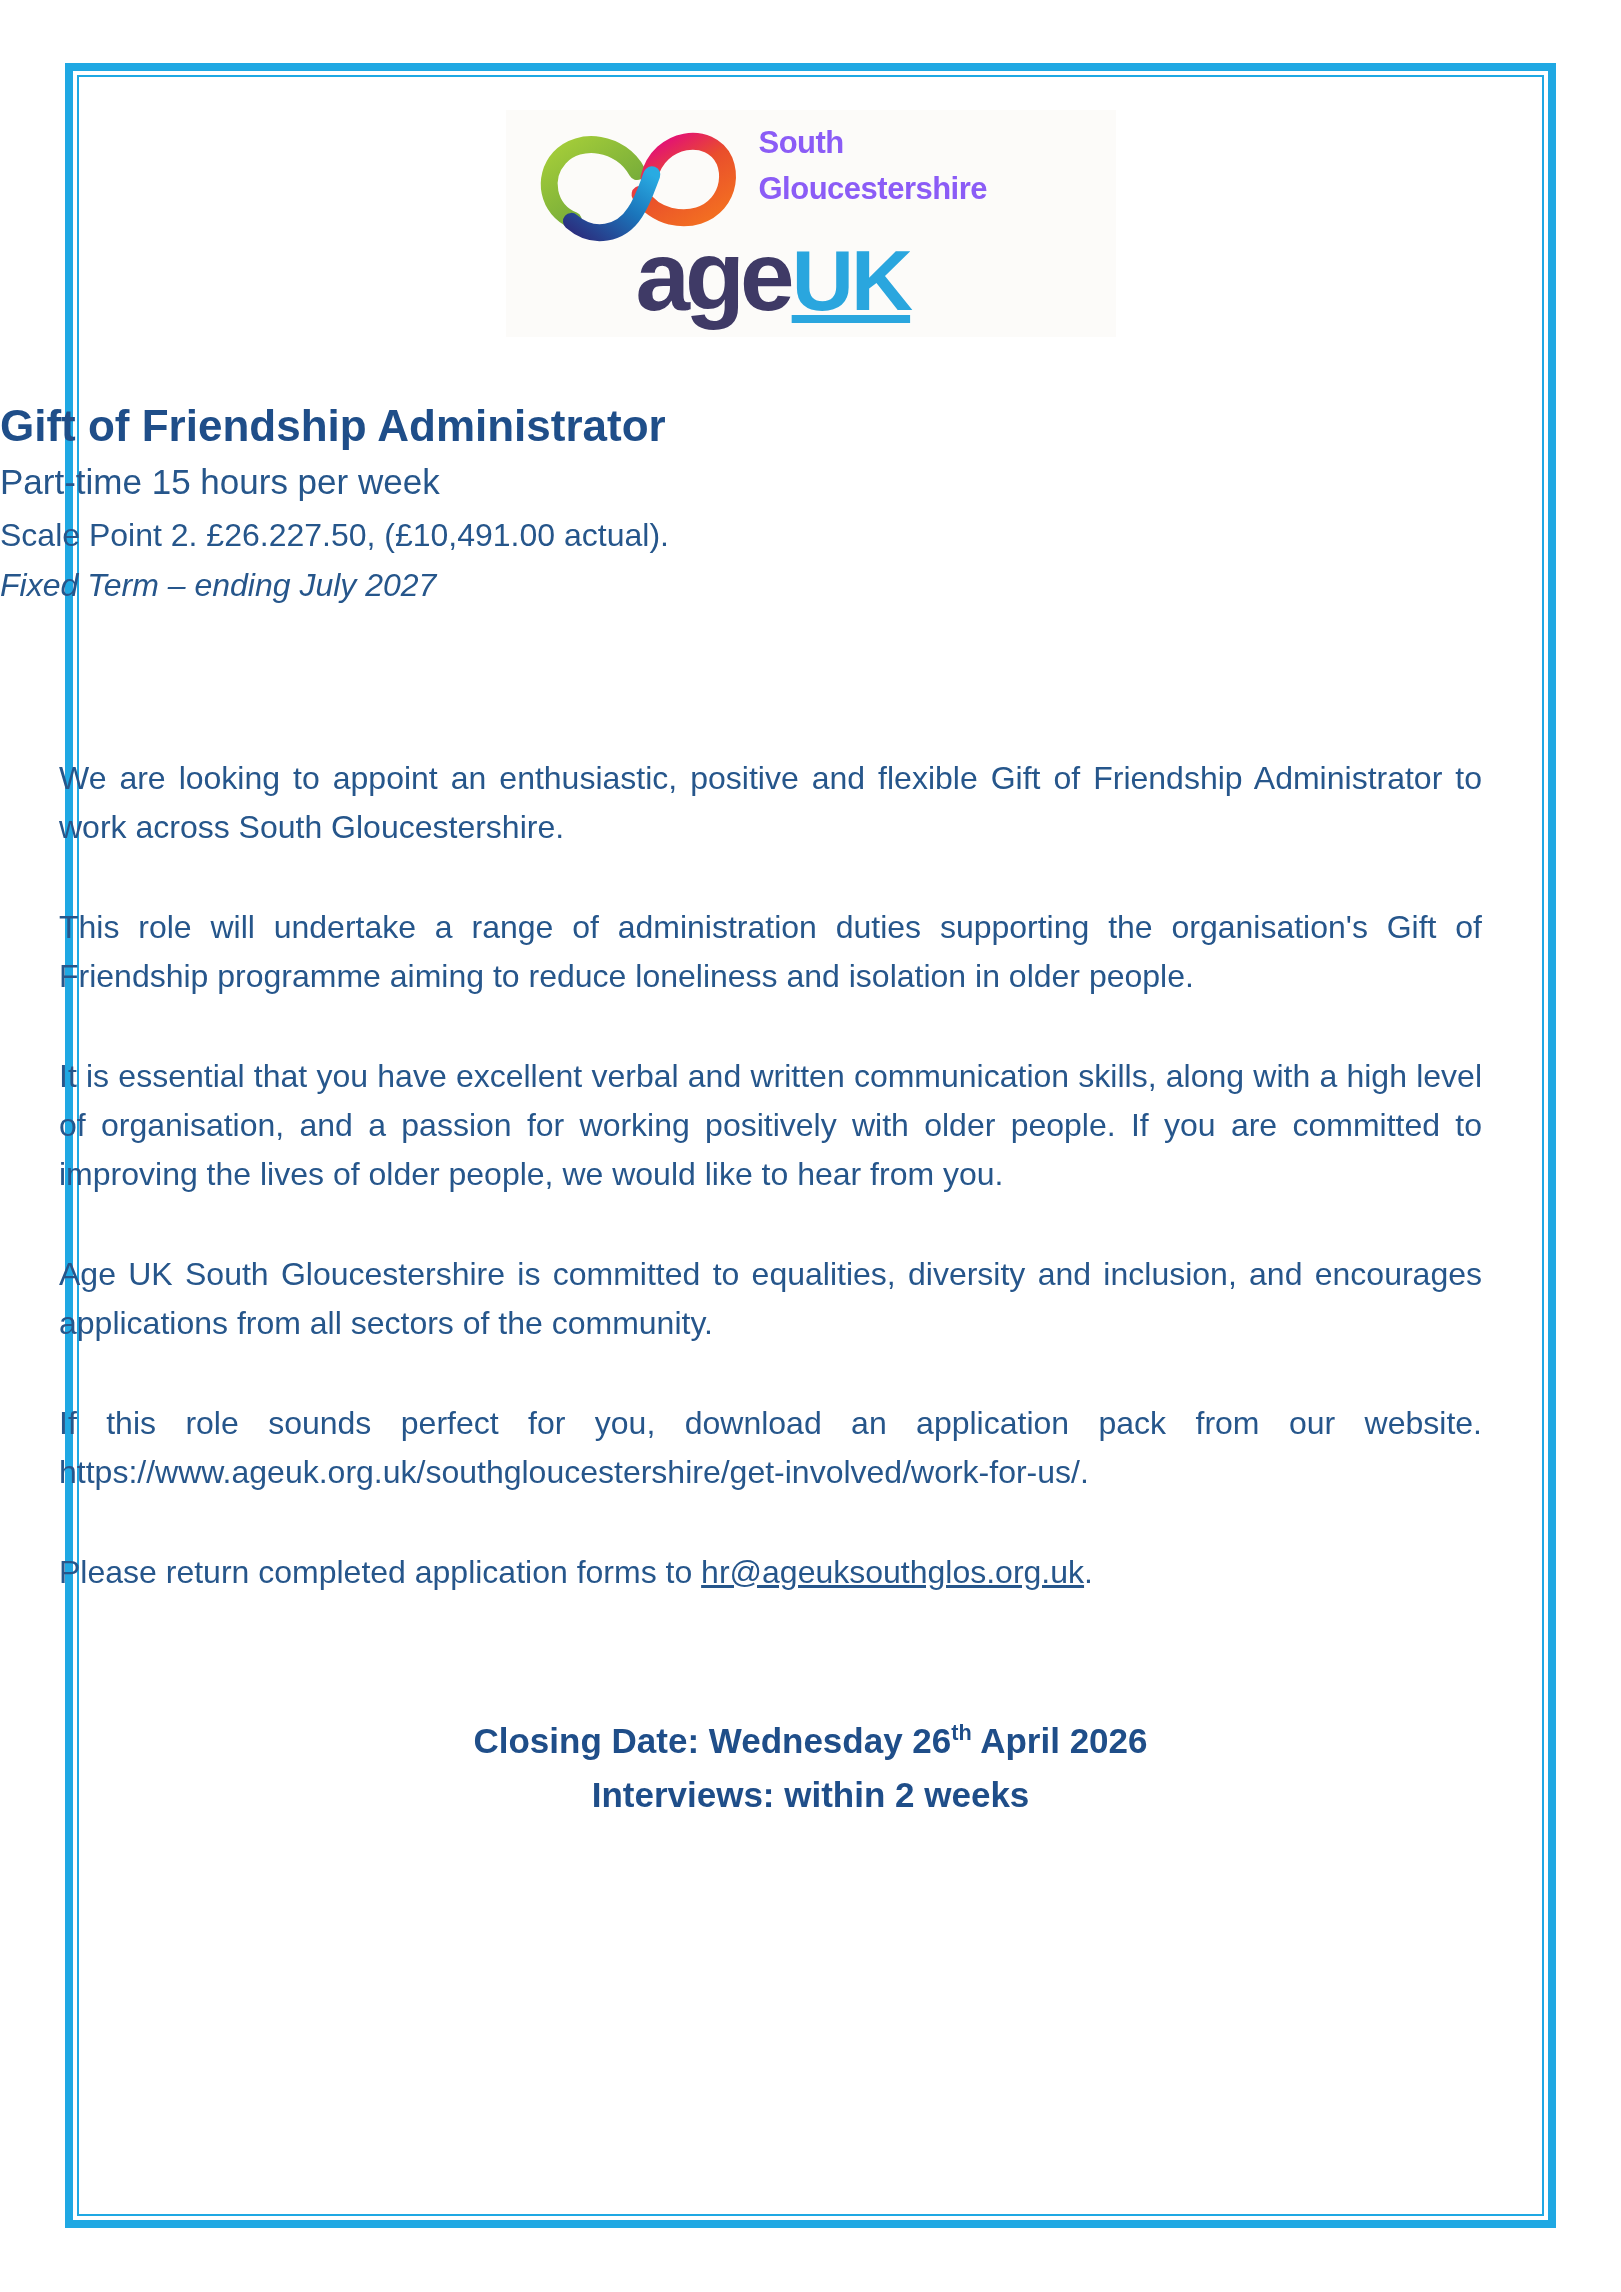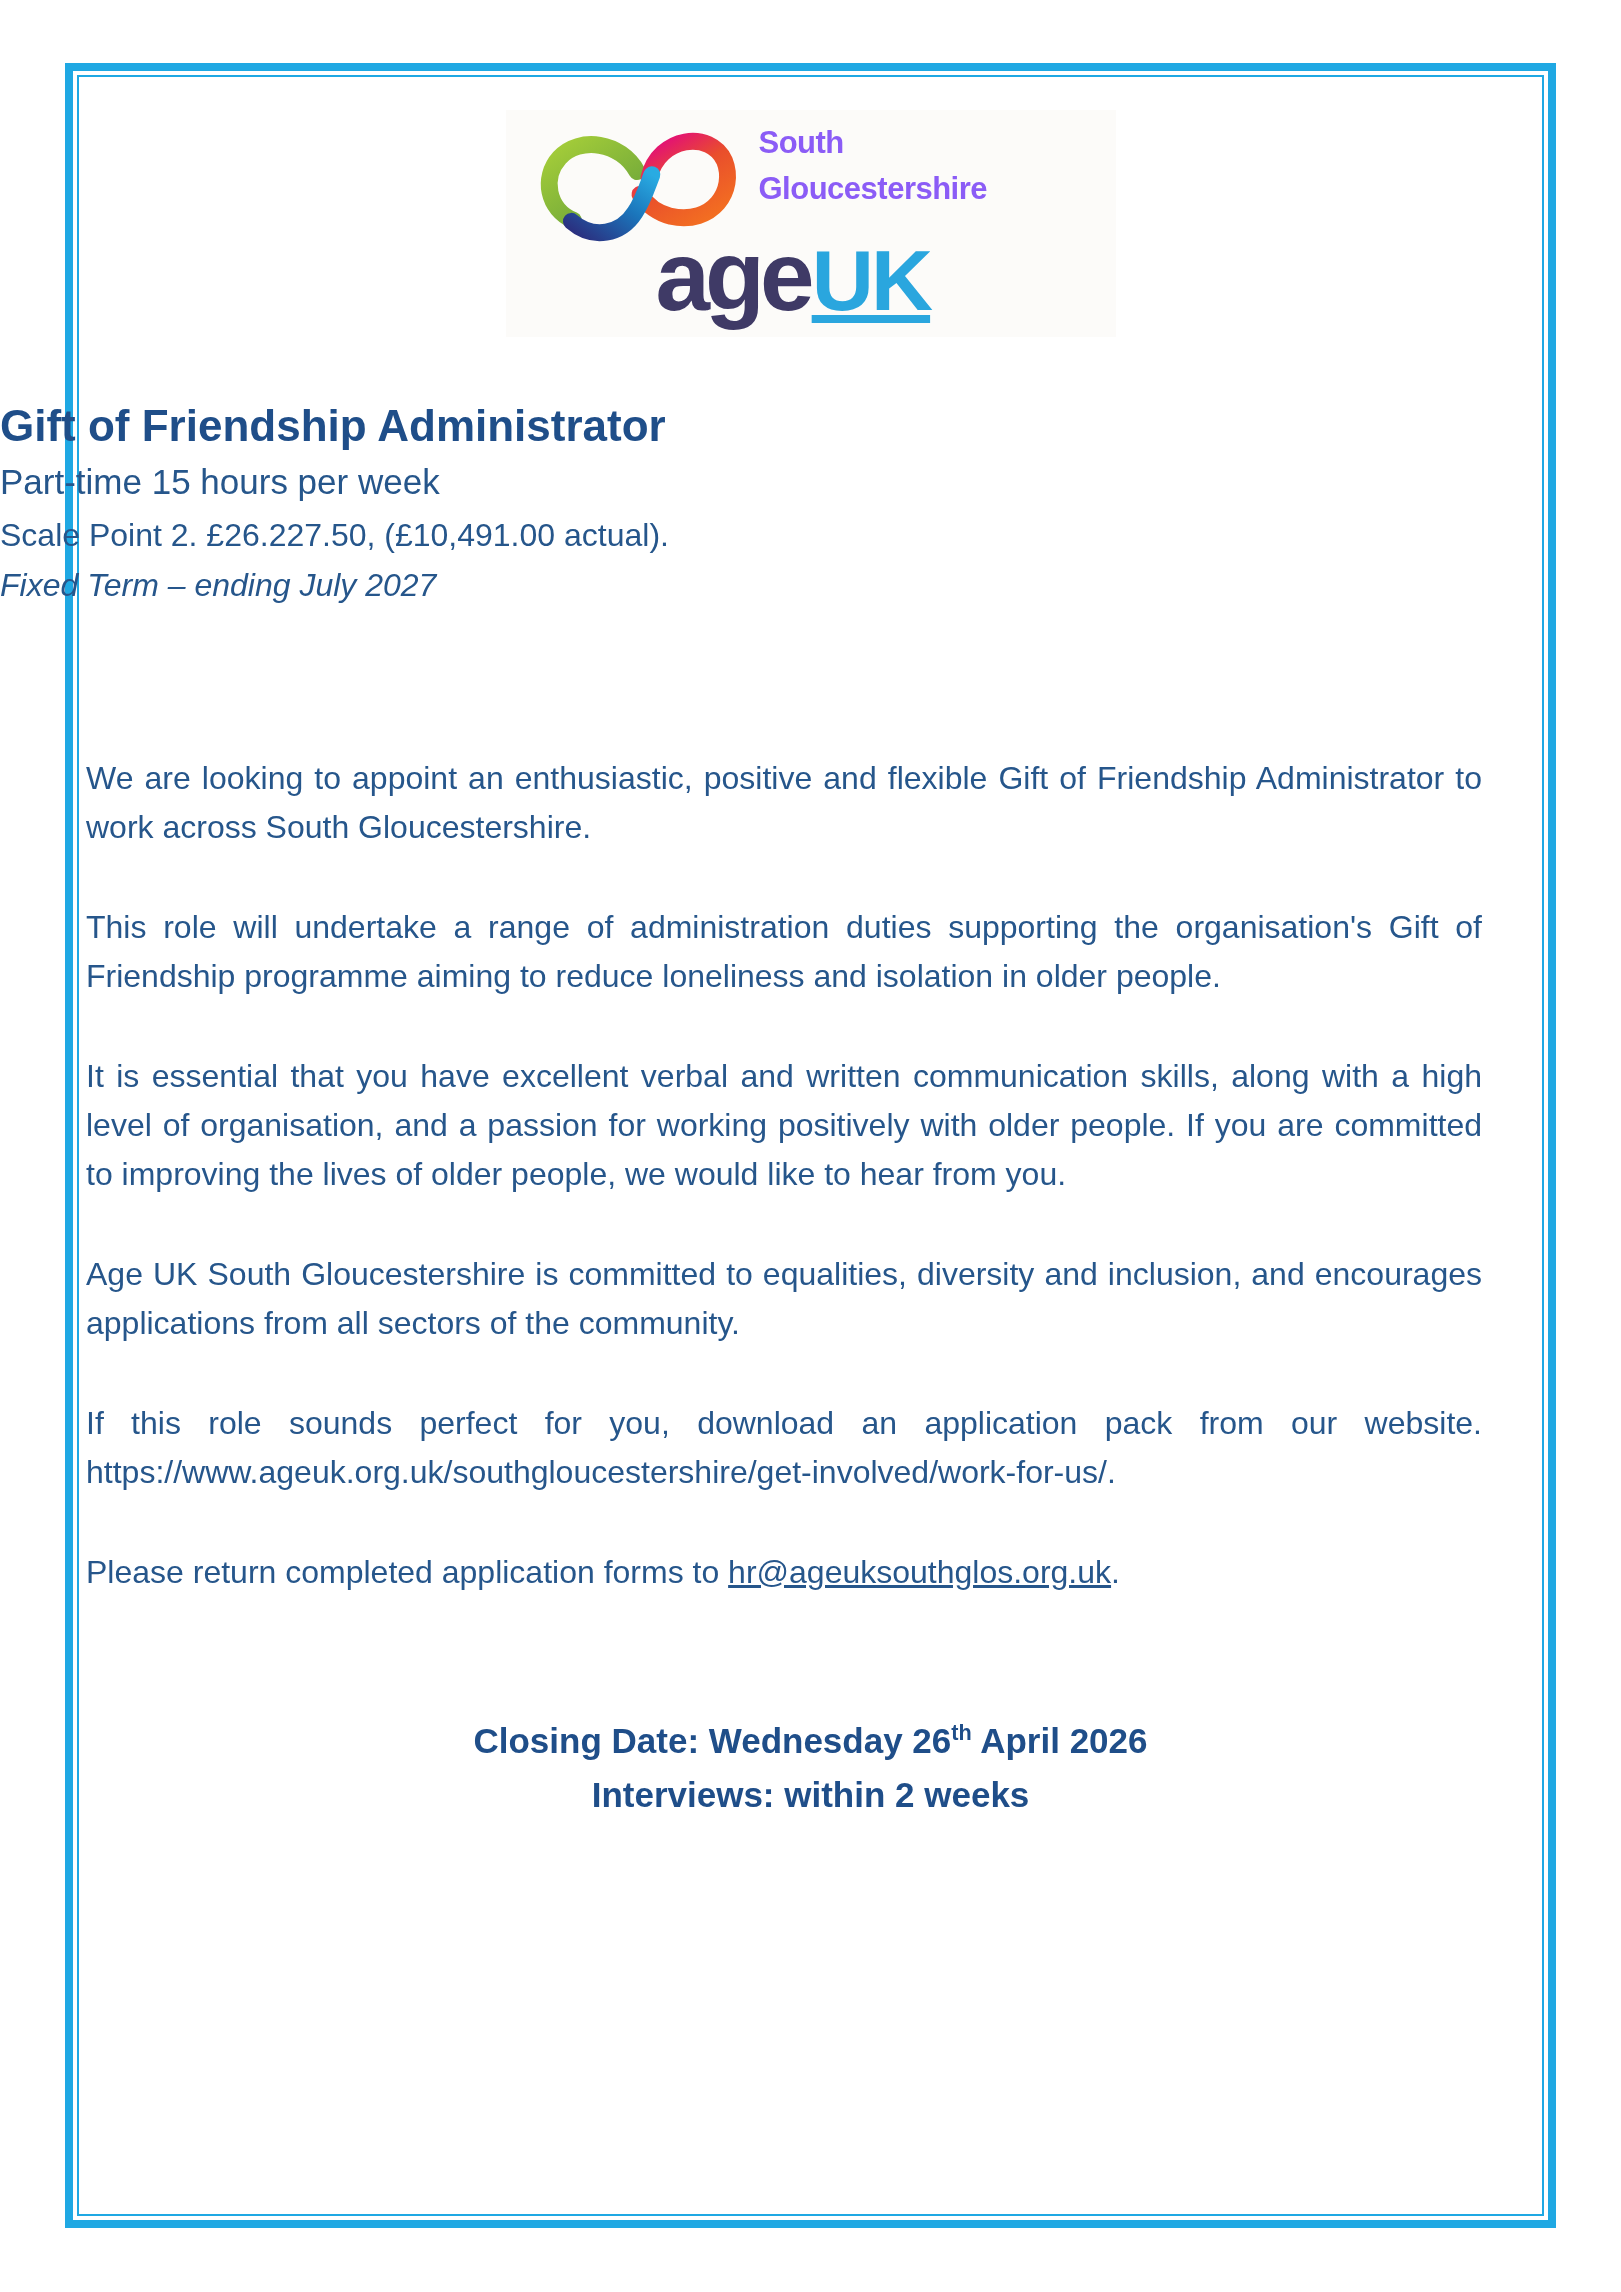--- a/index.html
+++ b/index.html
@@ -29,37 +29,37 @@
     width: 610px; height: 227px;
     margin: 110px auto 0;
     background: #FCFBF9;
   }
   .ribbon { position: absolute; left: 27.4px; top: 3.9px; width: 210px; height: 159px; }
   .logo-region {
     position: absolute; left: 253px; top: 9.8px;
     font-weight: bold; font-size: 31px; line-height: 46px;
     color: #8b5cf6; letter-spacing: -0.5px;
   }
-  .logo-word { position: absolute; left: 150px; bottom: 3.9px; display: flex; align-items: baseline; }
+  .logo-word { position: absolute; left: 130px; bottom: 3.9px; display: flex; align-items: baseline; }
   .age { font-size: 98px; font-weight: bold; color: #3F3A66; letter-spacing: -4.9px; }
   .uk  { font-size: 86px;  font-weight: bold; color: #2AA6DE; letter-spacing: -2.9px; margin-left: 2px; text-decoration: underline; }
 
   
   .title {
     margin: 63px 0 0; 
     font-size: 44px; font-weight: bold; line-height: 51px;
     color: #1F4E89;
   }
   .sub { text-align: left; color: #26568B; font-weight: normal; }
   .sub1 { font-size: 35px; line-height: 49px; margin-top: 5.9px; }
   .sub2 { font-size: 32px; line-height: 47px; margin-top: 5.9px; }
   .sub3 { font-size: 32px; line-height: 47px; margin-top: 3px; font-style: italic; }
 
   
-  .bodytext { margin: 145px 139px 0 86px; color: #26568B; }
+  .bodytext { margin: 145px 139px 0 59px; color: #26568B; }
   .bodytext p {
     font-size: 32px; line-height: 49px;
     margin: 0 0 51px 0;
     text-align: justify;
   }
   .url { overflow-wrap: anywhere; }
   .email { text-decoration: underline; color: inherit; cursor: pointer; }
 
   
   .closing {

